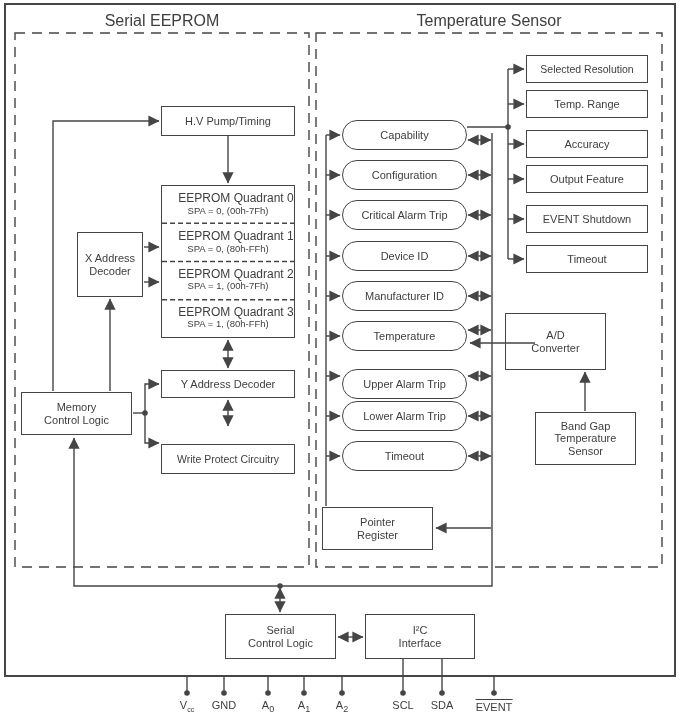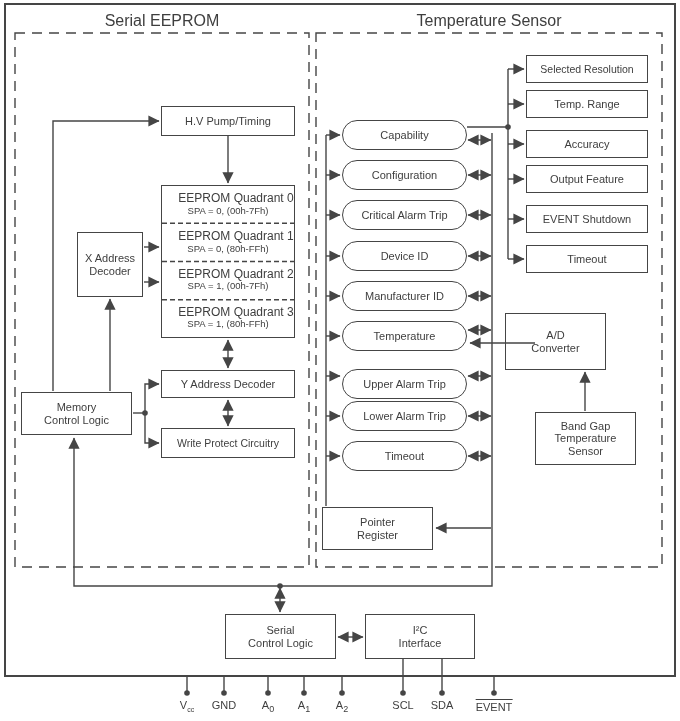--- a/index.html
+++ b/index.html
@@ -46,21 +46,21 @@
     </div>
     <div class="qrow">
       <div class="qname">EEPROM Quadrant 3</div>
       <div class="qspa">SPA = 1, (80h-FFh)</div>
     </div>
   </div>
 
   <div class="box" style="left:161px;top:370px;width:134px;height:28px;">Y Address Decoder</div>
   <div class="box" style="left:77px;top:232px;width:66px;height:65px;">X Address
 Decoder</div>
-  <div class="box" style="left:161px;top:428px;width:134px;height:30px;font-size:10.5px;">Write Protect Circuitry</div>
+  <div class="box" style="left:161px;top:444px;width:134px;height:30px;font-size:10.5px;">Write Protect Circuitry</div>
   <div class="box" style="left:21px;top:392px;width:111px;height:43px;">Memory
 Control Logic</div>
 
   <div class="box reg" style="top:120px;">Capability</div>
   <div class="box reg" style="top:200px;">Critical Alarm Trip</div>
   <div class="box reg" style="top:160px;">Configuration</div>
   <div class="box reg" style="top:241px;">Device ID</div>
   <div class="box reg" style="top:281px;">Manufacturer ID</div>
   <div class="box reg" style="top:321px;">Temperature</div>
   <div class="box reg" style="top:361px;margin-top:8px;">Upper Alarm Trip</div>

